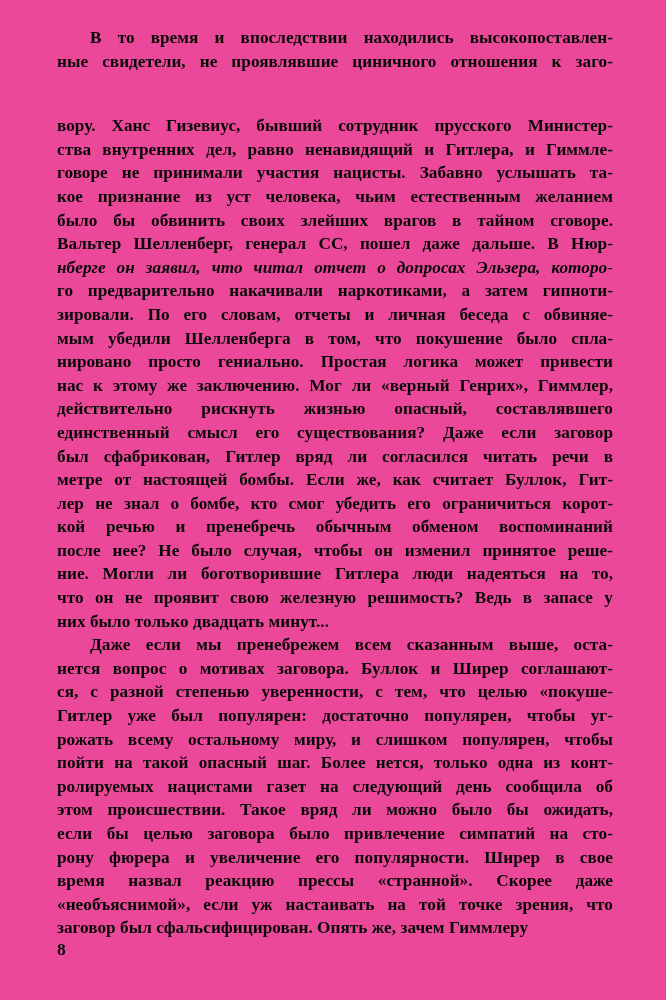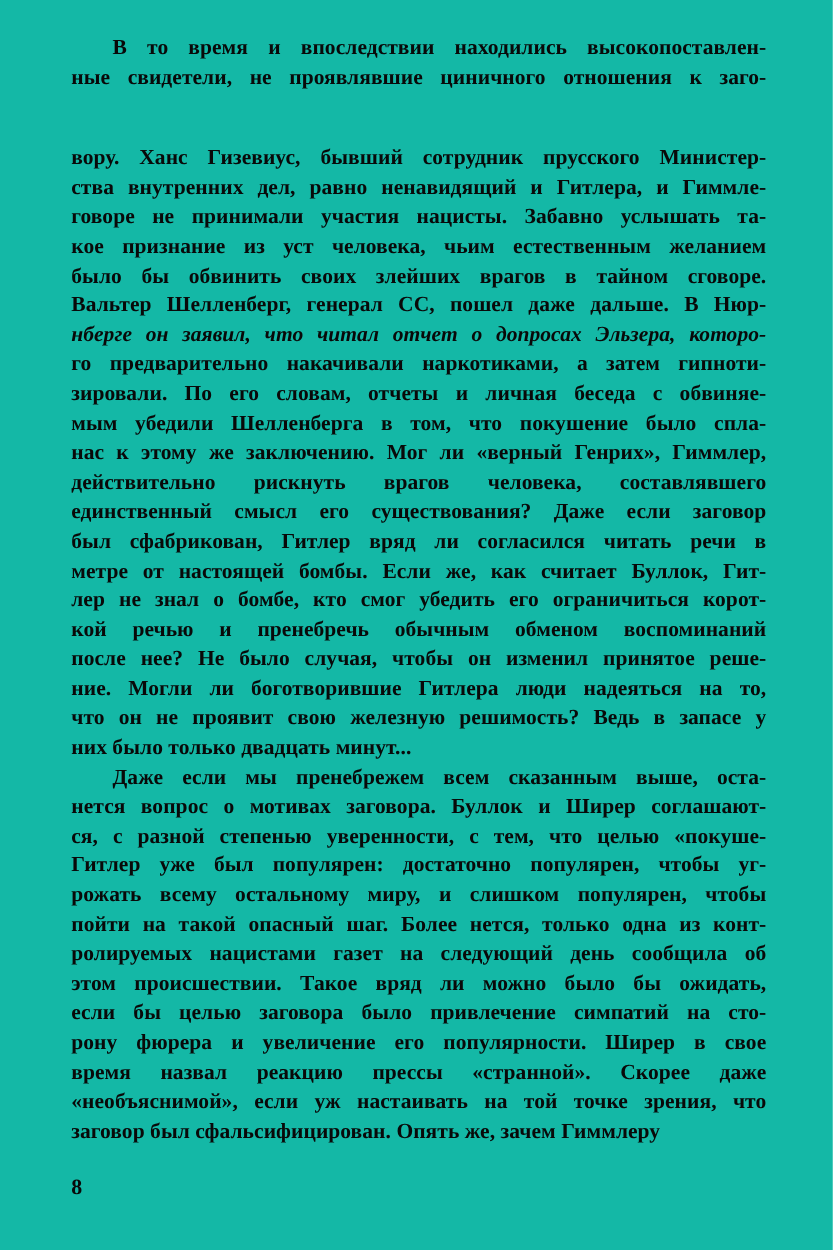--- a/index.html
+++ b/index.html
@@ -73,38 +73,39 @@
     top: 938px;
     font-size: 17.5px;
     font-weight: 700;
     line-height: 22px;
     color: #0a0a0a;
   }
 </style>
 </head>
 <body>
 
-<div id="page" style="background: #14b8a6;">
+<div id="page" style="background: #ec4899;">
 
   <div id="text-block">
       <div class="para">
         <span class="line just indent" style="color: rgb(9, 9, 9);">В то время и впоследствии находились высокопоставлен-</span>
         <span class="line just" style="color: rgb(9, 9, 9);">ные свидетели, не проявлявшие циничного отношения к заго-</span>
         <span class="line just" style="color: rgb(9, 9, 9); margin-top: 41px;">вору. Ханс Гизевиус, бывший сотрудник прусского Министер-</span>
         <span class="line just" style="color: rgb(9, 9, 9);">ства внутренних дел, равно ненавидящий и Гитлера, и Гиммле-</span>
         <span class="line just" style="color: rgb(9, 9, 9);">говоре не принимали участия нацисты. Забавно услышать та-</span>
         <span class="line just" style="color: rgb(9, 9, 9);">кое признание из уст человека, чьим естественным желанием</span>
         <span class="line just" style="color: rgb(9, 9, 9);">было бы обвинить своих злейших врагов в тайном сговоре.</span>
         <span class="line just" style="color: rgb(9, 9, 9);">Вальтер Шелленберг, генерал СС, пошел даже дальше. В Нюр-</span>
         <span class="line just" style="color: rgb(9, 9, 9); font-style: italic;">нберге он заявил, что читал отчет о допросах Эльзера, которо-</span>
         <span class="line just" style="color: rgb(9, 9, 9);">го предварительно накачивали наркотиками, а затем гипноти-</span>
         <span class="line just" style="color: rgb(9, 9, 9);">зировали. По его словам, отчеты и личная беседа с обвиняе-</span>
         <span class="line just" style="color: rgb(9, 9, 9);">мым убедили Шелленберга в том, что покушение было спла-</span>
+        <span class="line just" style="color: rgb(9, 9, 9);">нировано просто гениально. Простая логика может привести</span>
         <span class="line just" style="color: rgb(9, 9, 9);">нас к этому же заключению. Мог ли «верный Генрих», Гиммлер,</span>
-        <span class="line just" style="color: rgb(9, 9, 9);">действительно рискнуть врагов человека, составлявшего</span>
+        <span class="line just" style="color: rgb(9, 9, 9);">действительно рискнуть жизнью опасный, составлявшего</span>
         <span class="line just" style="color: rgb(9, 9, 9);">единственный смысл его существования? Даже если заговор</span>
         <span class="line just" style="color: rgb(9, 9, 9);">был сфабрикован, Гитлер вряд ли согласился читать речи в</span>
         <span class="line just" style="color: rgb(9, 9, 9);">метре от настоящей бомбы. Если же, как считает Буллок, Гит-</span>
         <span class="line just" style="color: rgb(9, 9, 9);">лер не знал о бомбе, кто смог убедить его ограничиться корот-</span>
         <span class="line just" style="color: rgb(9, 9, 9);">кой речью и пренебречь обычным обменом воспоминаний</span>
         <span class="line just" style="color: rgb(9, 9, 9);">после нее? Не было случая, чтобы он изменил принятое реше-</span>
         <span class="line just" style="color: rgb(9, 9, 9);">ние. Могли ли боготворившие Гитлера люди надеяться на то,</span>
         <span class="line just" style="color: rgb(9, 9, 9);">что он не проявит свою железную решимость? Ведь в запасе у</span>
         <span class="line last" style="color: rgb(9, 9, 9);">них было только двадцать минут...</span>
       </div>

